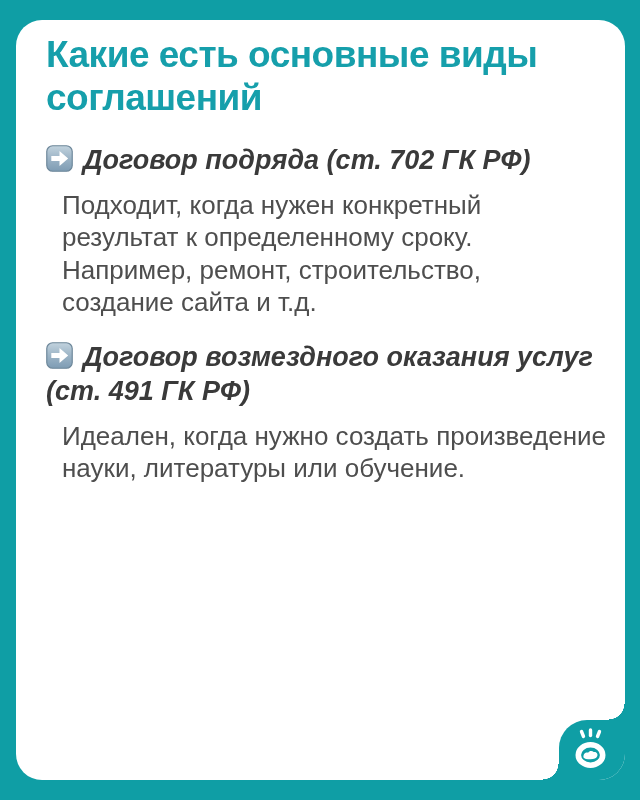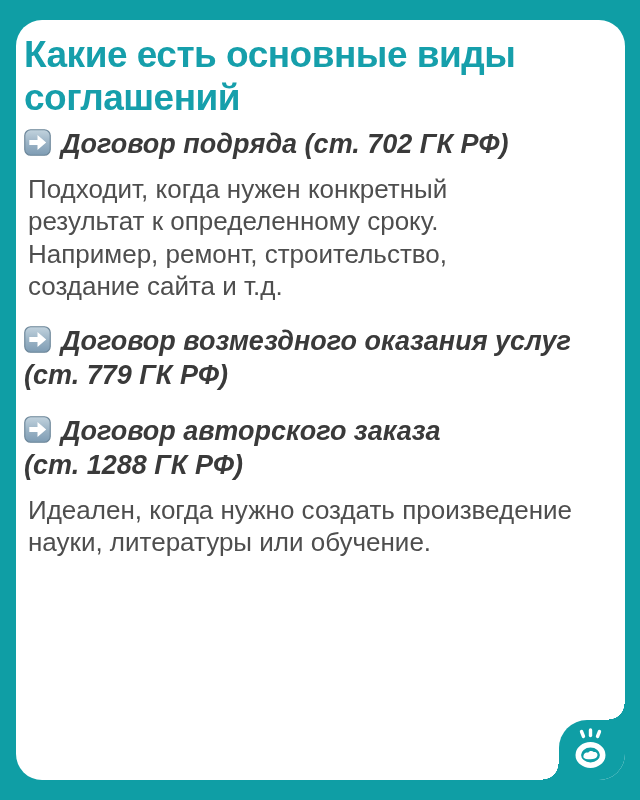--- a/index.html
+++ b/index.html
@@ -15,21 +15,21 @@
     font-family: "Liberation Sans", "DejaVu Sans", sans-serif;
   }
   .card {
     position: absolute;
     left: 16px;
     right: 15px;
     top: 20px;
     bottom: 20px;
     background: #ffffff;
     border-radius: 26px;
-    padding: 14px 10px 0 8px;
+    padding: 14px 10px 0 30px;
     box-sizing: border-box;
     overflow: hidden;
   }
   .title {
     margin: 0 0 8px 0;
     font-size: 37px;
     font-weight: 700;
     line-height: 1.15;
     letter-spacing: -0.5px;
     color: #169fab;
@@ -40,25 +40,25 @@
     font-size: 27px;
     font-weight: 700;
     font-style: italic;
     line-height: 1.26;
     color: #3a3a3a;
   }
   .section-heading .heading-text {
     white-space: pre-line;
   }
   .section:first-of-type .section-heading {
-    margin-top: 8px;
+    margin-top: 24px;
     font-style: italic;
   }
   .section-body {
-    margin: 12px 0 0 4px;
+    margin: 12px 0 0 16px;
     font-size: 26px;
     font-weight: 400;
     line-height: 1.24;
     color: #4e4e4e;
     white-space: pre-line;
   }
   .arrow-icon {
     display: inline-block;
     width: 27px;
     height: 27px;
@@ -124,32 +124,25 @@
 Например, ремонт, строительство,
  создание сайта и т.д.</p>
   </div>
 
   <div class="section">
     <div class="section-heading">
       <svg class="arrow-icon" viewBox="0 0 28 28" aria-hidden="true">
         <rect x="0.8" y="0.8" width="26.4" height="26.4" rx="6" fill="url(#ag1)" stroke="#6c8699" stroke-width="1.2"></rect>
         <path d="M5.5 11.3 h8.5 V6.3 L23 14 l-9 7.7 v-5 H5.5 z" fill="#ffffff"></path>
       </svg><span class="heading-text">Договор возмездного оказания услуг
-(ст. 779 ГК РФ)</span>
+(ст. 491 ГК РФ)</span>
     </div>
   </div>
 
   <div class="section">
-    <div class="section-heading">
-      <svg class="arrow-icon" viewBox="0 0 28 28" aria-hidden="true">
-        <rect x="0.8" y="0.8" width="26.4" height="26.4" rx="6" fill="url(#ag1)" stroke="#6c8699" stroke-width="1.2"></rect>
-        <path d="M5.5 11.3 h8.5 V6.3 L23 14 l-9 7.7 v-5 H5.5 z" fill="#ffffff"></path>
-      </svg><span class="heading-text">Договор авторского заказа
-(ст. 1288 ГК РФ)</span>
-    </div>
     <p class="section-body">Идеален, когда нужно создать произведение
 науки, литературы или обучение.</p>
   </div>
 
   <div class="fillet fillet-vertical"></div>
   <div class="fillet fillet-horizontal"></div>
   <div class="logo-tab">
     <svg class="logo-icon" viewBox="0 0 44 46" aria-hidden="true">
 
       <g stroke="#ffffff" stroke-width="3.4" stroke-linecap="round">

